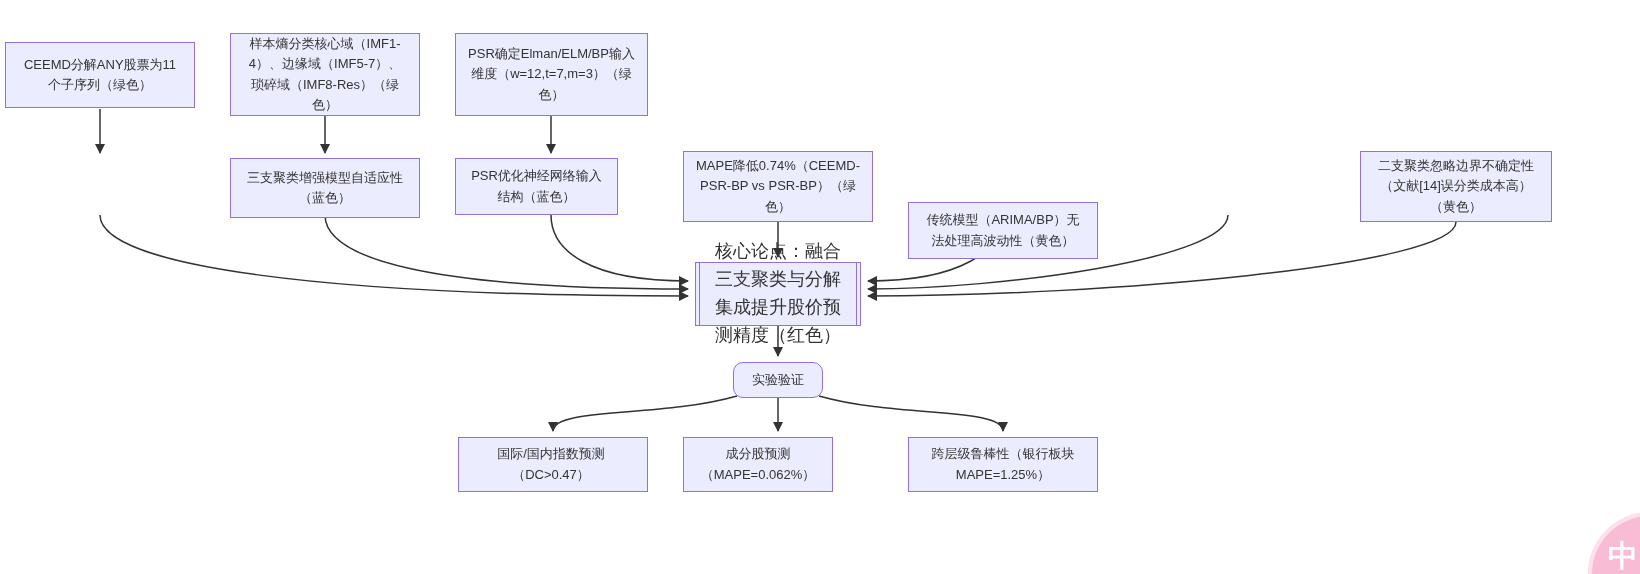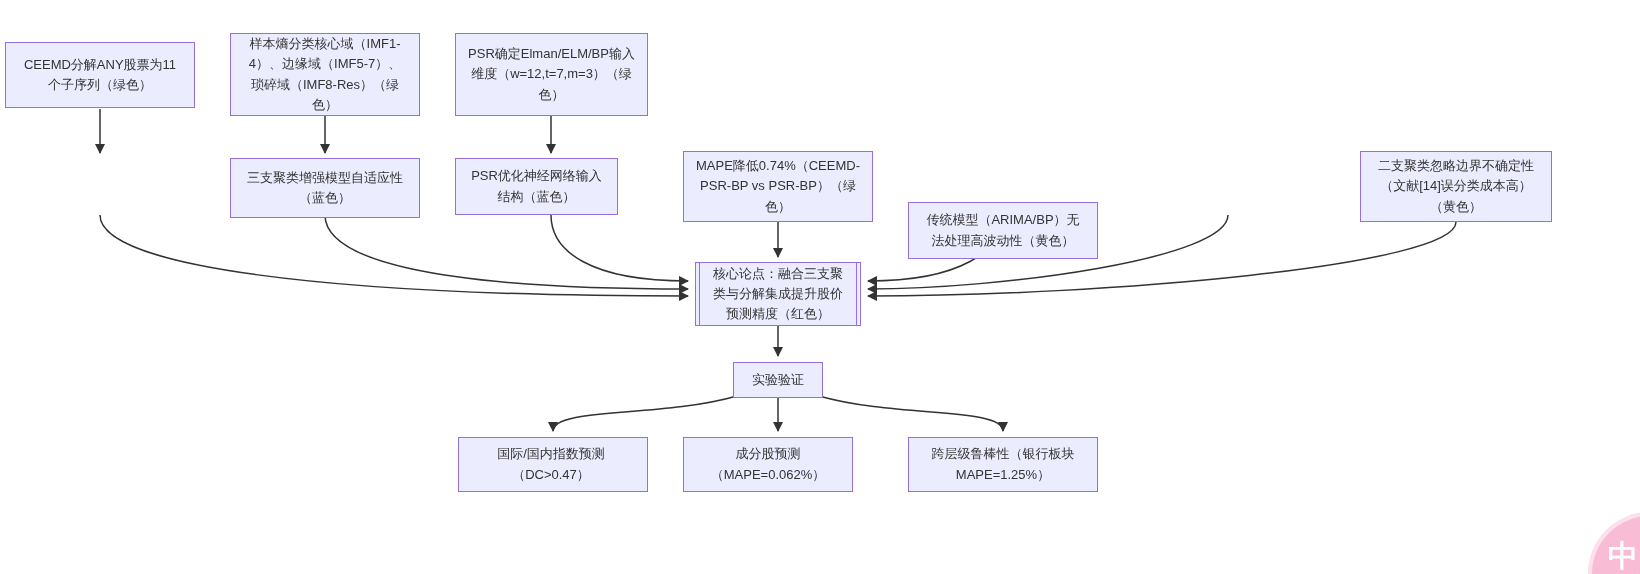--- a/index.html
+++ b/index.html
@@ -10,21 +10,21 @@
   }
   .canvas{position:absolute;left:0;top:0;width:1640px;height:574px;}
   svg.edges{position:absolute;left:0;top:0;z-index:1;}
   .node{
     position:absolute;z-index:2;box-sizing:border-box;
     background:#ECECFF;border:1px solid #9370DB;color:#333333;
     display:flex;align-items:center;justify-content:center;text-align:center;
     font-size:13px;line-height:1.55;padding:4px 12px;
   }
   .node span{display:block;width:100%;}
-  .node.core{font-size:13px;}
+  .node.core{font-size:18px;}
   .node.core::before{
     content:"";position:absolute;left:3px;top:0;bottom:0;
     border-left:1px solid #9370DB;
   }
   .node.core::after{
     content:"";position:absolute;right:3px;top:0;bottom:0;
     border-right:1px solid #9370DB;
   }
   .badge{
     position:absolute;z-index:5;
@@ -102,29 +102,29 @@
 
 
   <div class="node" style="left:1360px;top:151px;width:192px;height:71px;align-items:center;">
     <span>二支聚类忽略边界不确定性（文献[14]误分类成本高）（黄色）</span>
   </div>
 
   <div class="node core" style="left:695px;top:262px;width:166px;height:64px;">
     <span>核心论点：融合三支聚类与分解集成提升股价预测精度（红色）</span>
   </div>
 
-  <div class="node" style="left:733px;top:362px;width:90px;height:36px;">
+  <div class="node" style="left:733px;top:362px;width:90px;height:36px;border-radius:10px;">
     <span>实验验证</span>
   </div>
 
   <div class="node" style="left:458px;top:437px;width:190px;height:55px;padding-left:8px;">
     <span>国际/国内指数预测（DC&gt;0.47）</span>
   </div>
 
-  <div class="node" style="left:683px;top:437px;width:170px;height:55px;justify-content:flex-end;">
+  <div class="node" style="left:683px;top:437px;width:150px;height:55px;justify-content:flex-end;">
     <span>成分股预测（MAPE=0.062%）</span>
   </div>
 
   <div class="node" style="left:908px;top:437px;width:190px;height:55px;">
     <span>跨层级鲁棒性（银行板块MAPE=1.25%）</span>
   </div>
 
   <div class="badge">
     <span class="glyph">中A</span>
     <span class="swoosh"></span>

